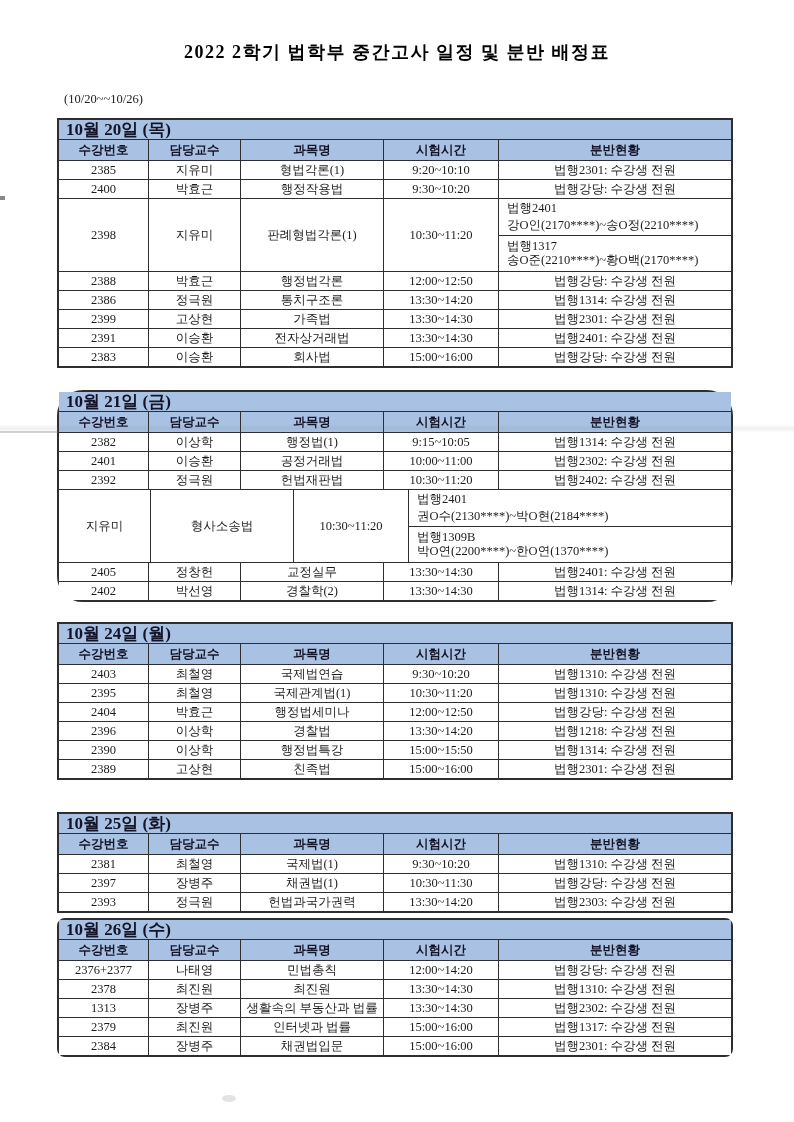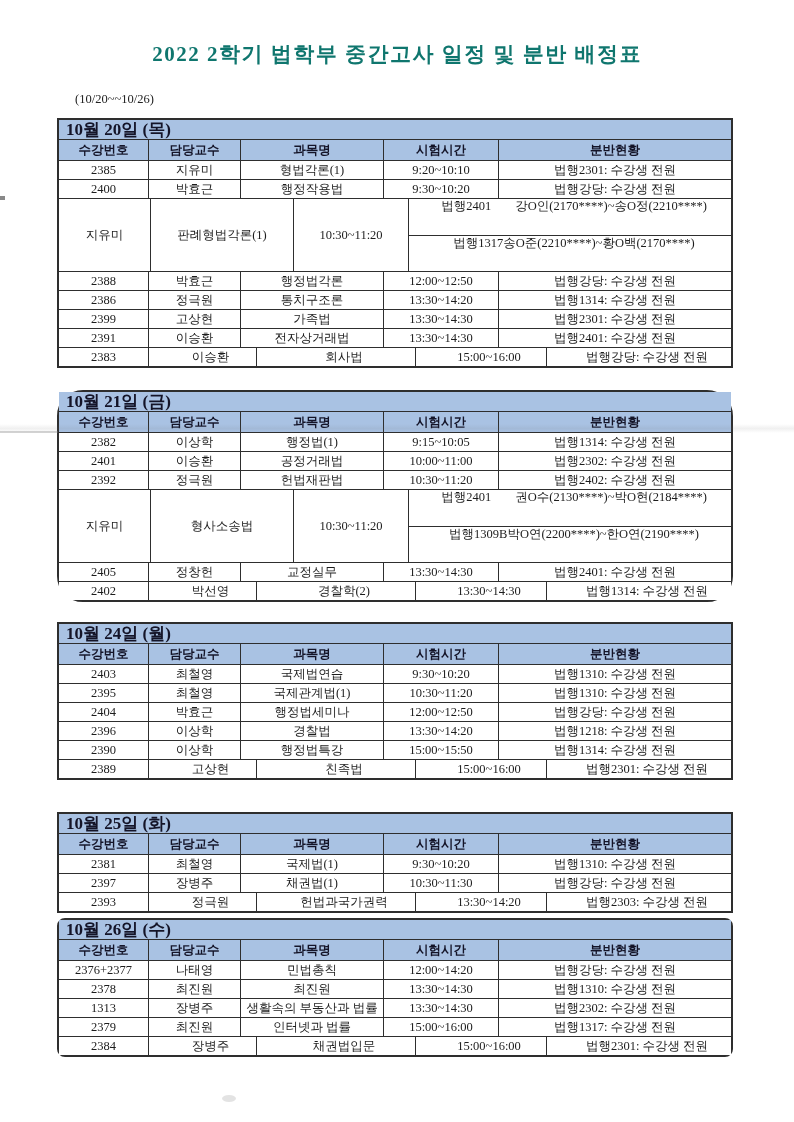--- a/index.html
+++ b/index.html
@@ -3,51 +3,51 @@
 <meta charset="utf-8">
 <style>
   html,body{margin:0;padding:0;}
   body{
     width:794px;height:1122px;position:relative;background:#ffffff;
     font-family:"Liberation Serif","DejaVu Serif",serif;color:#1c1c1c;
     overflow:hidden;
   }
   .page-title{
     position:absolute;top:40px;left:0;width:100%;text-align:center;
-    font-size:21px;font-weight:bold;letter-spacing:1.5px;color:#0f766e;
+    font-size:18px;font-weight:bold;letter-spacing:1.5px;color:#000000;
   }
   .date-range{
-    position:absolute;top:92px;left:64px;font-size:12.5px;color:#222;margin-left:11px;
+    position:absolute;top:92px;left:64px;font-size:12.5px;color:#222;
   }
   .tbl{
     position:absolute;left:57px;width:676px;box-sizing:border-box;
     border:2px solid #2e2e2e;background:#fff;
   }
   .daterow{
     height:20px;line-height:20px;background:#a9c2e3;
     border-bottom:1px solid #2e2e2e;font-weight:bold;font-size:17px;
     padding-left:7px;box-sizing:border-box;color:#141428;
   }
   .row{display:flex;height:18px;border-bottom:1px solid #2e2e2e;background:#fff;}
-  .row:last-child{border-bottom:none;gap:16px;}
+  .row:last-child{border-bottom:none;}
   .row.head{background:#a9c2e3;height:20px;font-weight:bold;color:#141428;}
   .row.tall{height:72px;}
   .cell{
     box-sizing:border-box;border-right:1px solid #2e2e2e;
     display:flex;align-items:center;justify-content:center;
     font-size:12.5px;overflow:hidden;white-space:nowrap;
   }
   .c1{width:90px;}
   .c2{width:92px;}
   .c3{width:143px;}
   .c4{width:115px;}
   .c5{flex:1;border-right:none;}
   .cell.split{flex-direction:column;align-items:stretch;justify-content:flex-start;padding:0;}
   .sub{
-    flex:1;display:flex;flex-direction:row;justify-content:space-evenly;
+    flex:1;display:flex;flex-direction:column;justify-content:space-evenly;
     padding-left:8px;border-bottom:1px solid #2e2e2e;min-height:0;
   }
   .sub:last-child{border-bottom:none;justify-content:center;}
   .sub div{line-height:1.15;font-size:12.5px;text-align:left;}
   
   .artifact{position:absolute;pointer-events:none;}
   .band{
     top:424px;left:0;width:794px;height:9px;
     background:linear-gradient(to bottom,rgba(0,0,0,0),rgba(110,110,110,0.10),rgba(0,0,0,0));
   }
@@ -79,20 +79,21 @@
         <div class="cell c5">법행2301: 수강생 전원</div>
       </div>
       <div class="row">
         <div class="cell c1">2400</div>
         <div class="cell c2">박효근</div>
         <div class="cell c3">행정작용법</div>
         <div class="cell c4">9:30~10:20</div>
         <div class="cell c5">법행강당: 수강생 전원</div>
       </div>
       <div class="row tall">
+        <div class="cell c1">2398</div>
         <div class="cell c2">지유미</div>
         <div class="cell c3">판례형법각론(1)</div>
         <div class="cell c4">10:30~11:20</div>
         <div class="cell c5 split">
           <div class="sub">
             <div>법행2401</div>
             <div>강O인(2170****)~송O정(2210****)</div>
           </div>
           <div class="sub">
             <div>법행1317</div>
@@ -170,21 +171,21 @@
         <div class="cell c2">지유미</div>
         <div class="cell c3">형사소송법</div>
         <div class="cell c4">10:30~11:20</div>
         <div class="cell c5 split">
           <div class="sub">
             <div>법행2401</div>
             <div>권O수(2130****)~박O현(2184****)</div>
           </div>
           <div class="sub">
             <div>법행1309B</div>
-            <div>박O연(2200****)~한O연(2190****)</div>
+            <div>박O연(2200****)~한O연(1370****)</div>
           </div>
         </div>
       </div>
       <div class="row">
         <div class="cell c1">2405</div>
         <div class="cell c2">정창헌</div>
         <div class="cell c3">교정실무</div>
         <div class="cell c4">13:30~14:30</div>
         <div class="cell c5">법행2401: 수강생 전원</div>
       </div>

